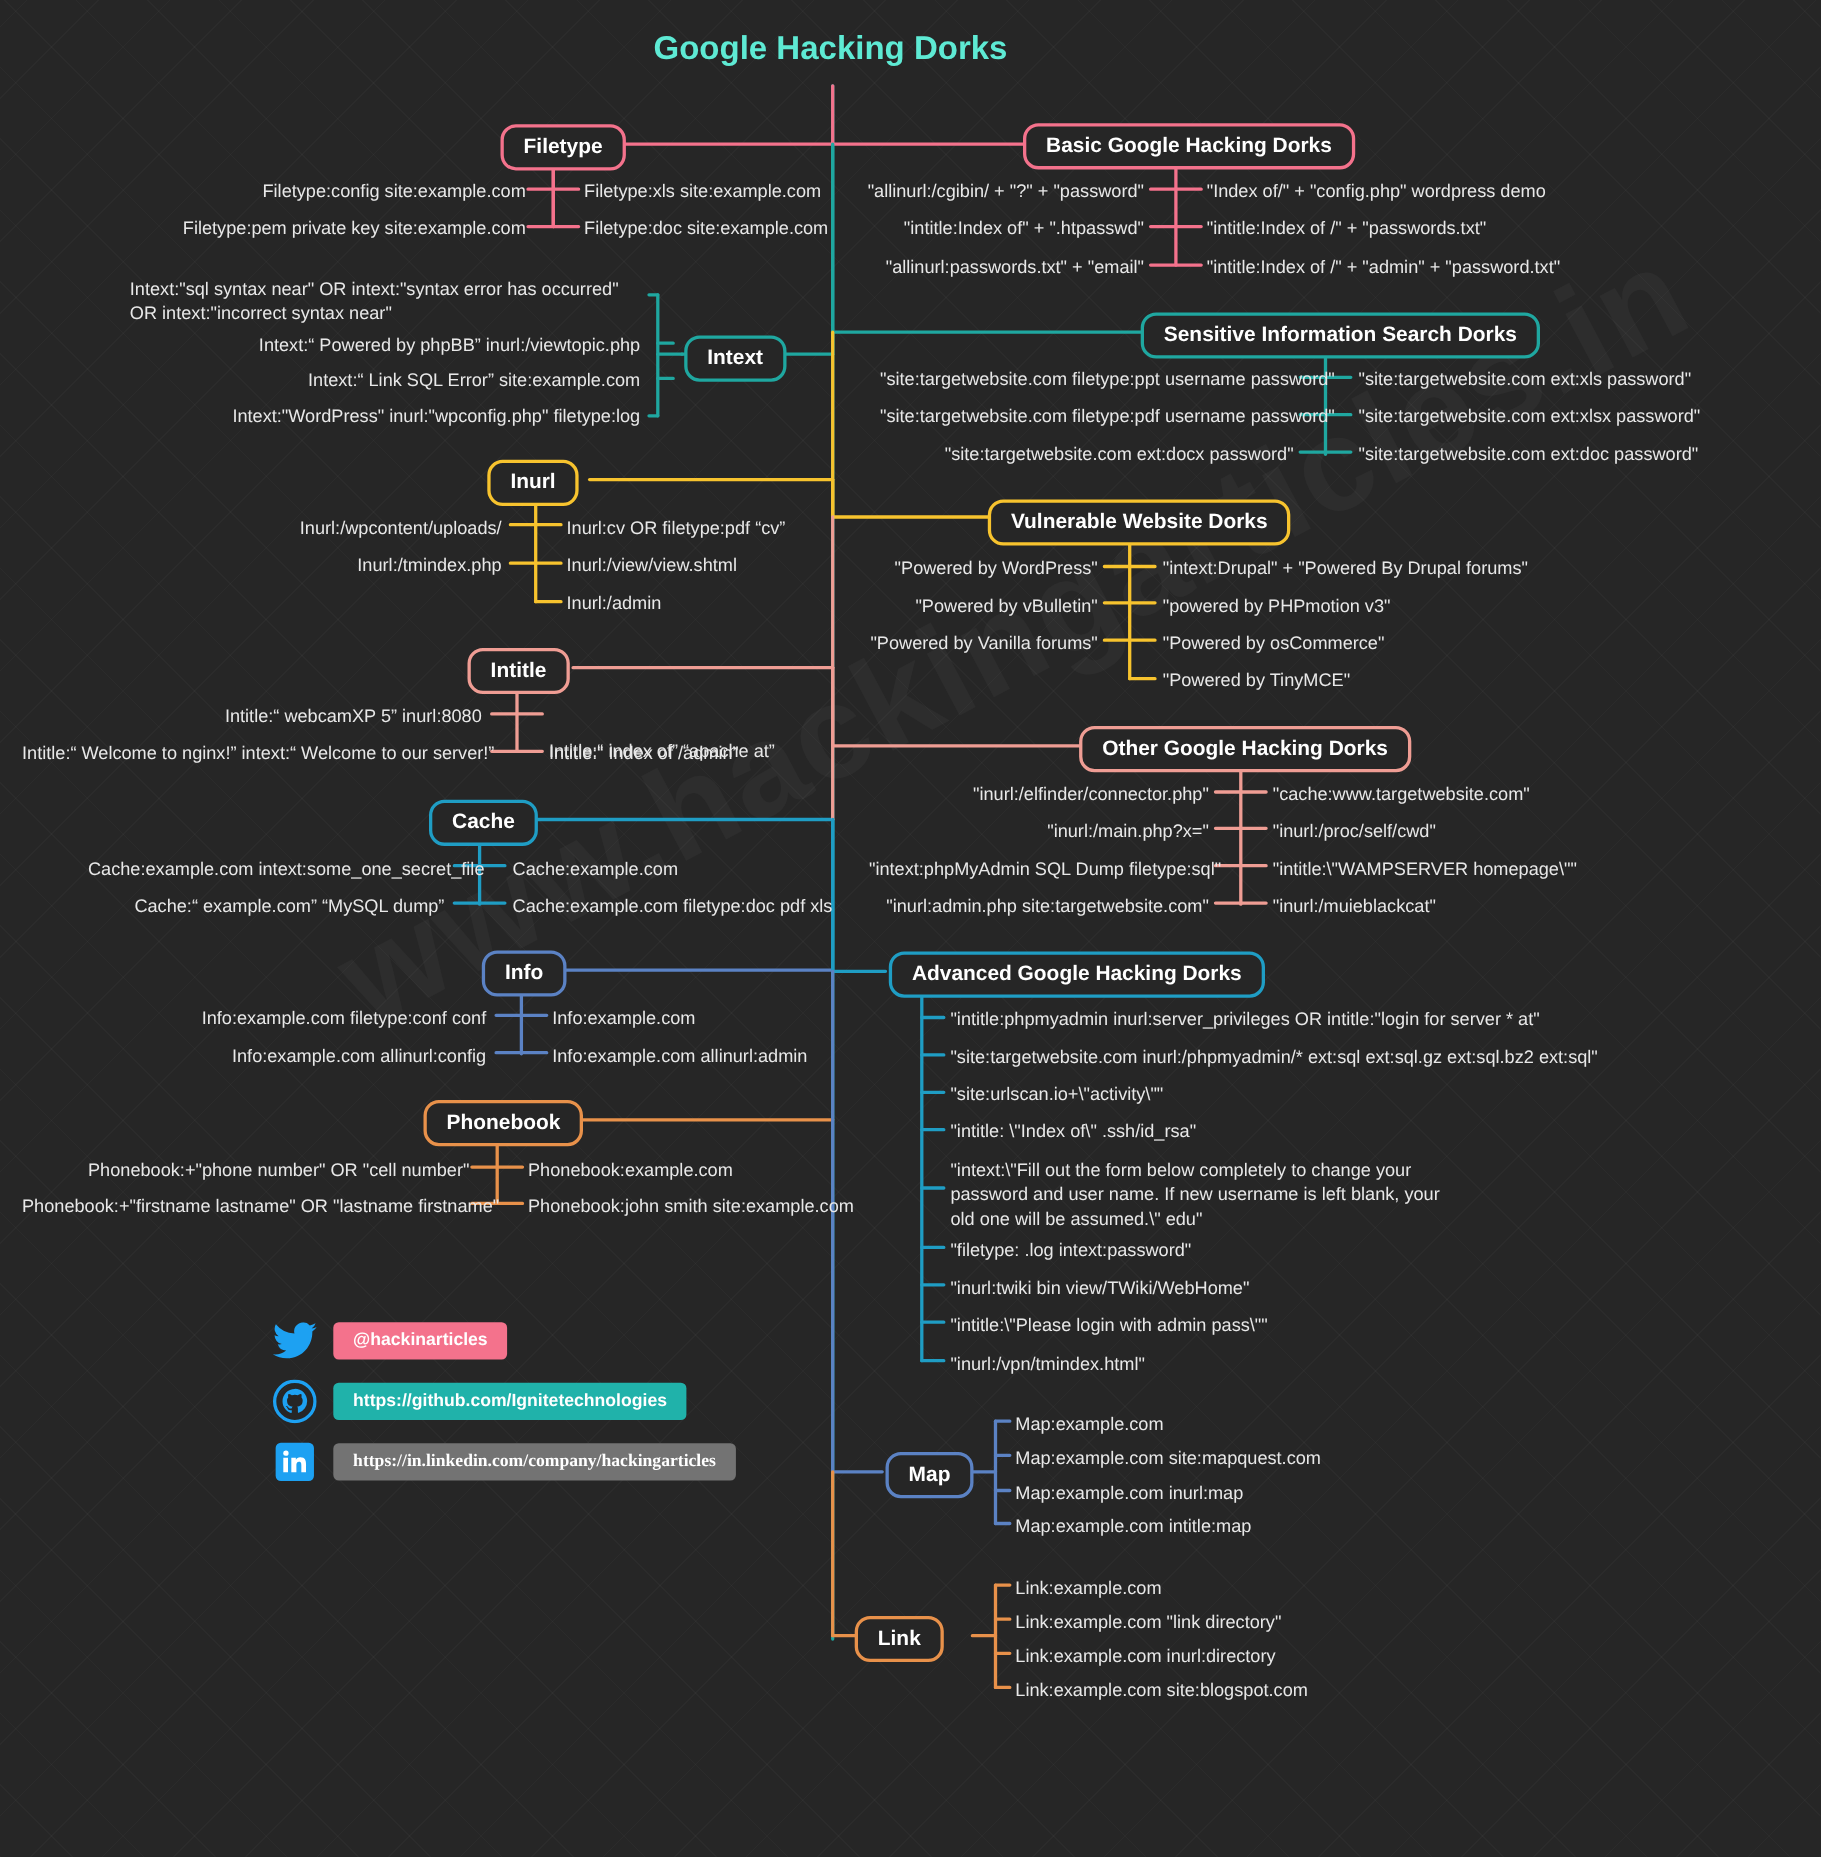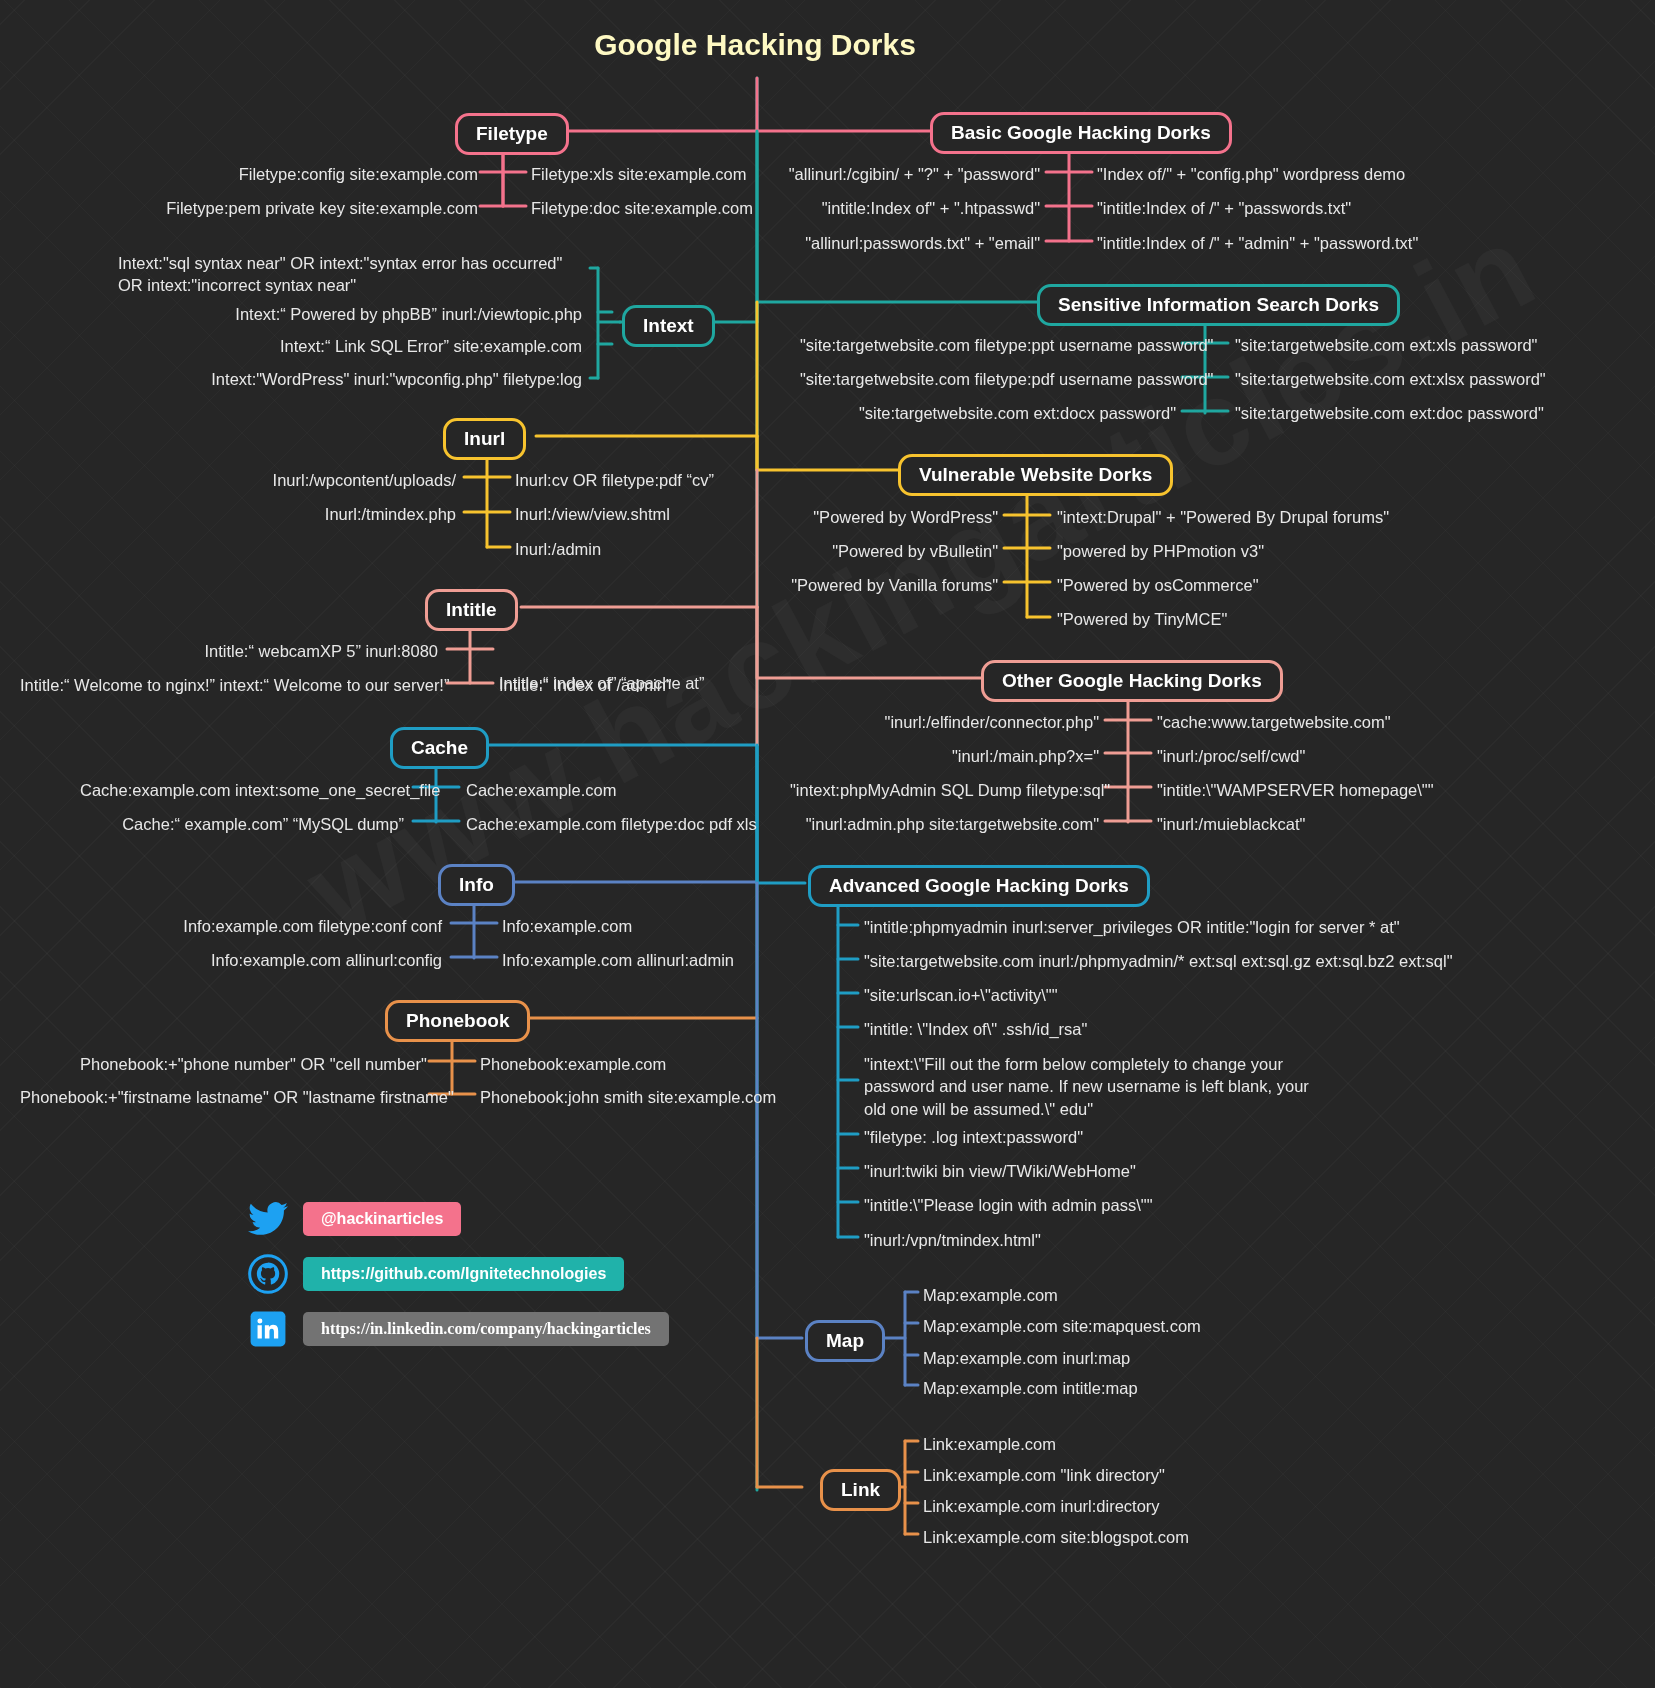--- a/index.html
+++ b/index.html
@@ -28,21 +28,21 @@
     transform: rotate(-28deg);
     white-space: nowrap;
     pointer-events: none;
     letter-spacing: 2px;
   }
   #svg-layer { position: absolute; inset: 0; }
 
   .title {
     position: absolute; left: 0; top: 28px; width: 1510px;
     text-align: center;
-    font-size: 30px; font-weight: bold; color: #fef9c3;
+    font-size: 30px; font-weight: bold; color: #5eead4;
   }
 
   .node {
     position: absolute;
     border: 3px solid #888;
     border-radius: 14px;
     padding: 7px 18px;
     font-size: 19px; font-weight: bold; color: #ffffff;
     background: #262626;
     white-space: nowrap;
@@ -268,21 +268,21 @@
 <div class="leaf" style="left:480px; top:1086px;">Phonebook:john smith site:example.com</div>
 
 <div class="node" style="left:805px; top:1320px; border-color:#5b82c4;">
   <span>Map</span>
 </div>
 <div class="leaf" style="left:923px; top:1284px;">Map:example.com</div>
 <div class="leaf" style="left:923px; top:1315px;">Map:example.com site:mapquest.com</div>
 <div class="leaf" style="left:923px; top:1347px;">Map:example.com inurl:map</div>
 <div class="leaf" style="left:923px; top:1377px;">Map:example.com intitle:map</div>
 
-<div class="node" style="left:820px; top:1469px; border-color:#e8914a;">
+<div class="node" style="left:777px; top:1469px; border-color:#e8914a;">
   <span>Link</span>
 </div>
 <div class="leaf" style="left:923px; top:1433px;">Link:example.com</div>
 <div class="leaf" style="left:923px; top:1464px;">Link:example.com "link directory"</div>
 <div class="leaf" style="left:923px; top:1495px;">Link:example.com inurl:directory</div>
 <div class="leaf" style="left:923px; top:1526px;">Link:example.com site:blogspot.com</div>
 
 <div class="social-row" style="left:247px; top:1198px;">
   <span class="social-icon">
     <svg width="40" height="34" viewBox="0 0 24 20">

